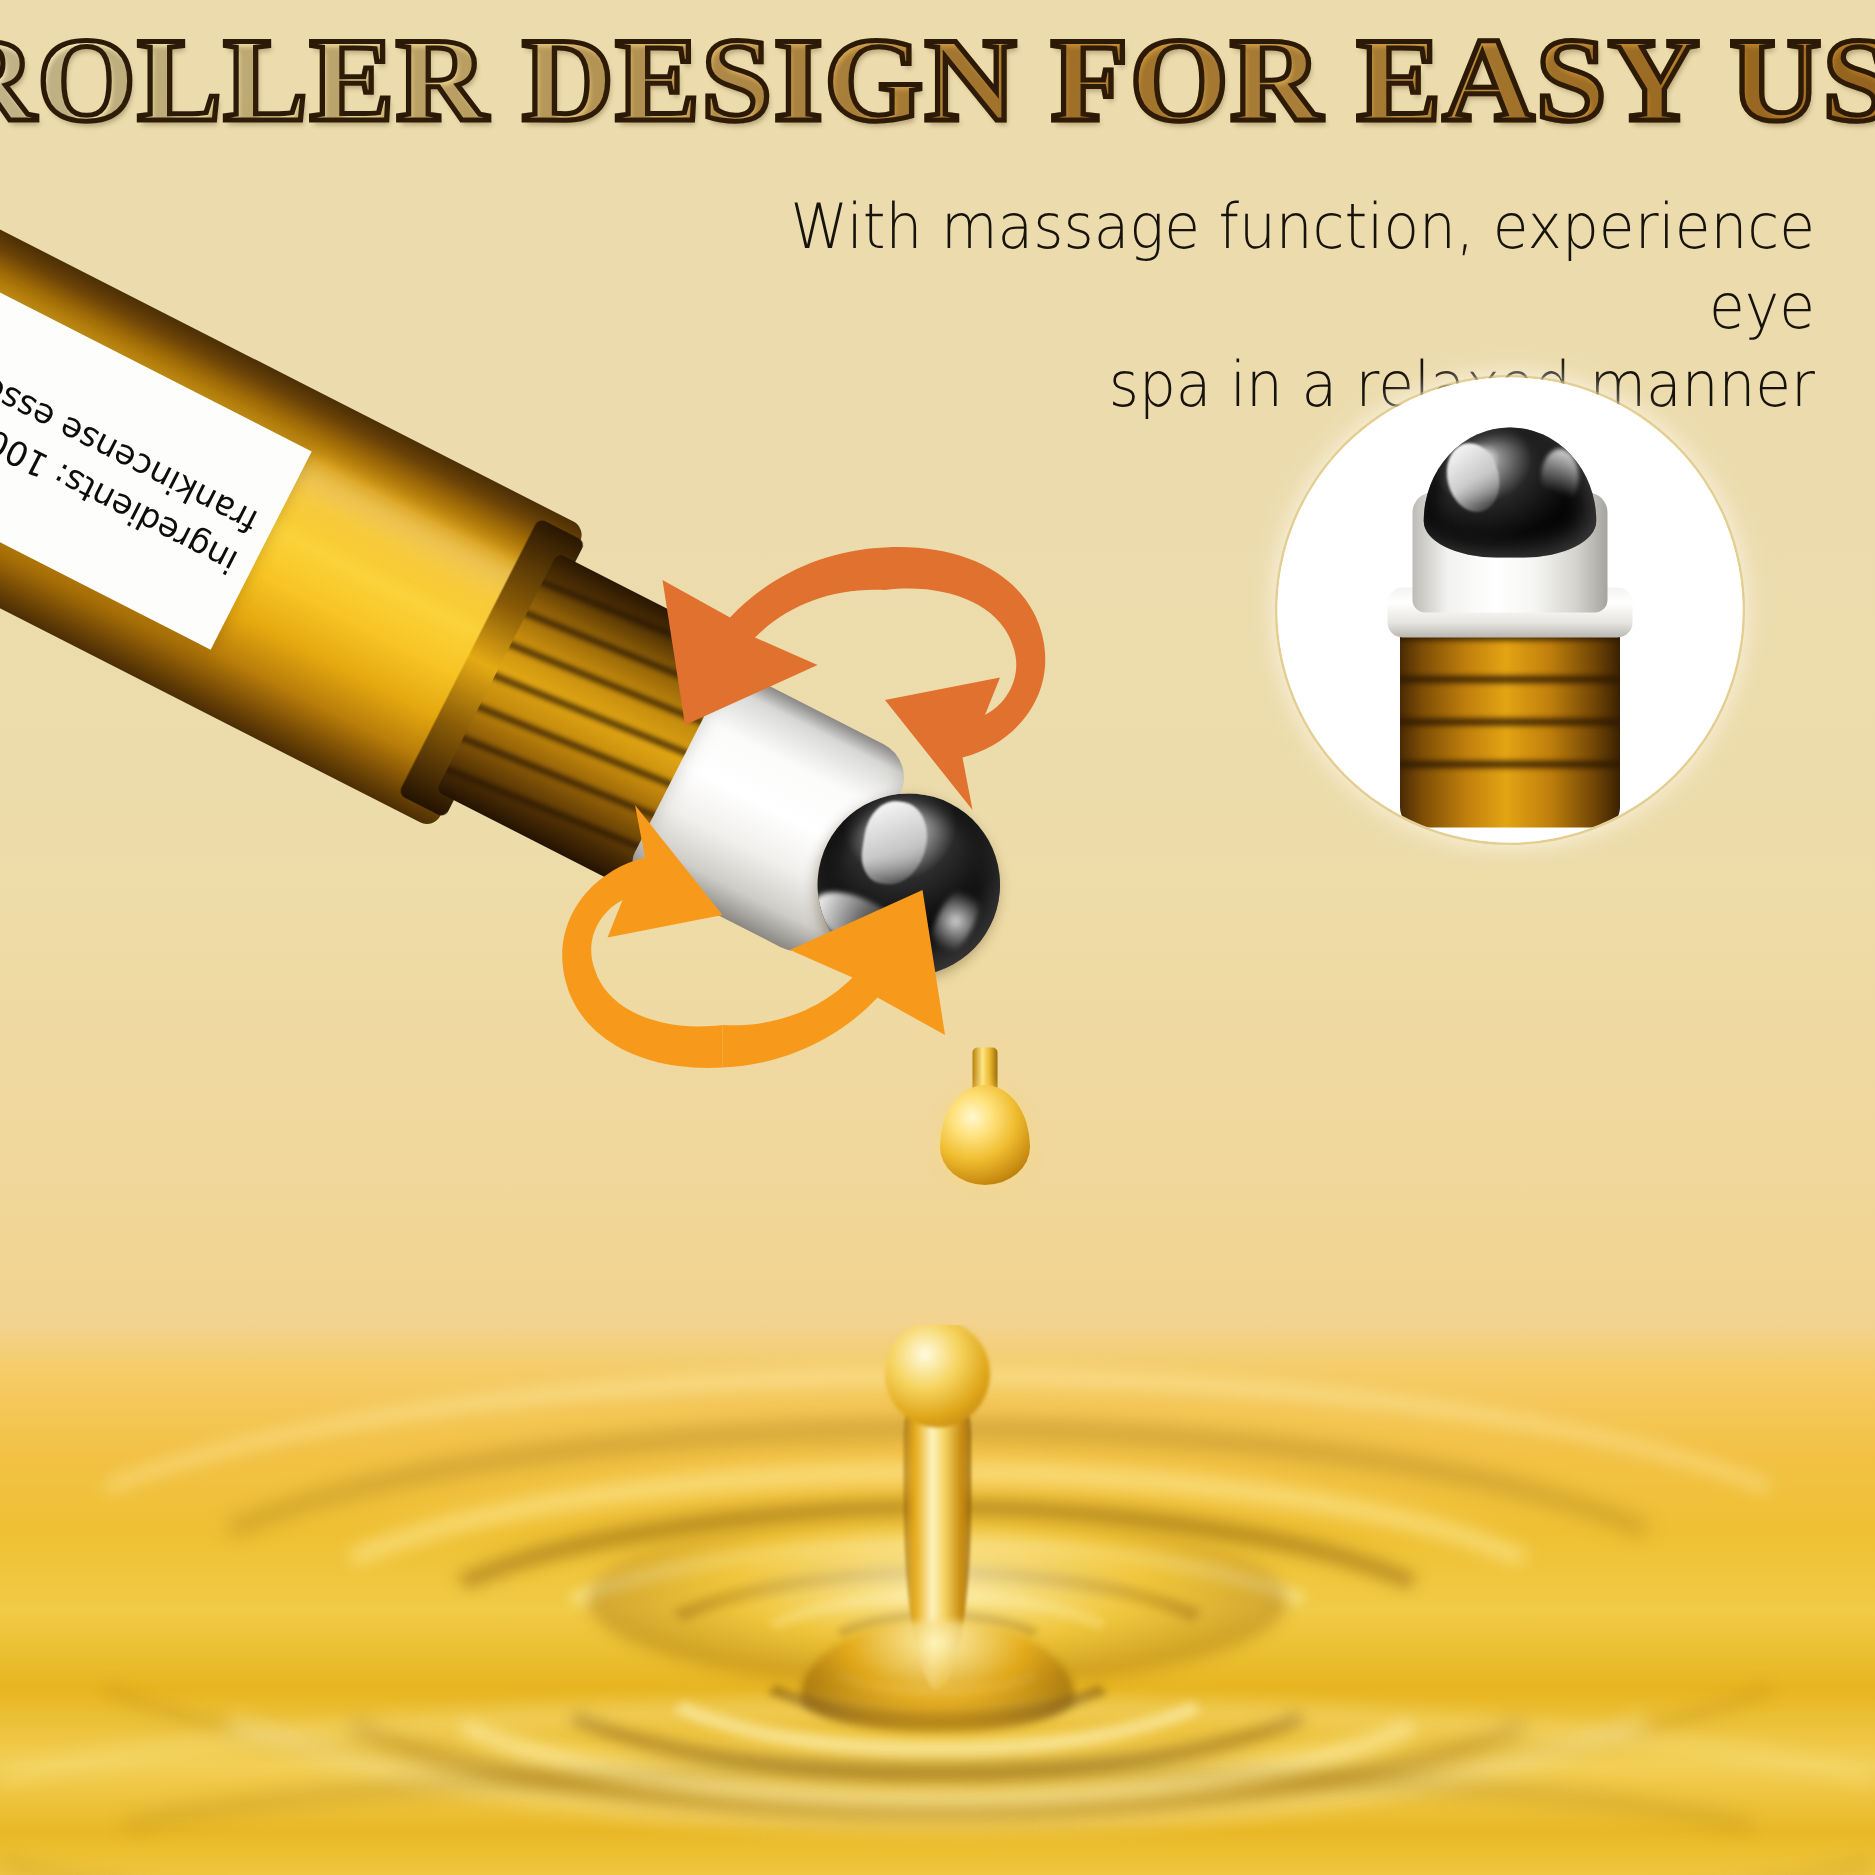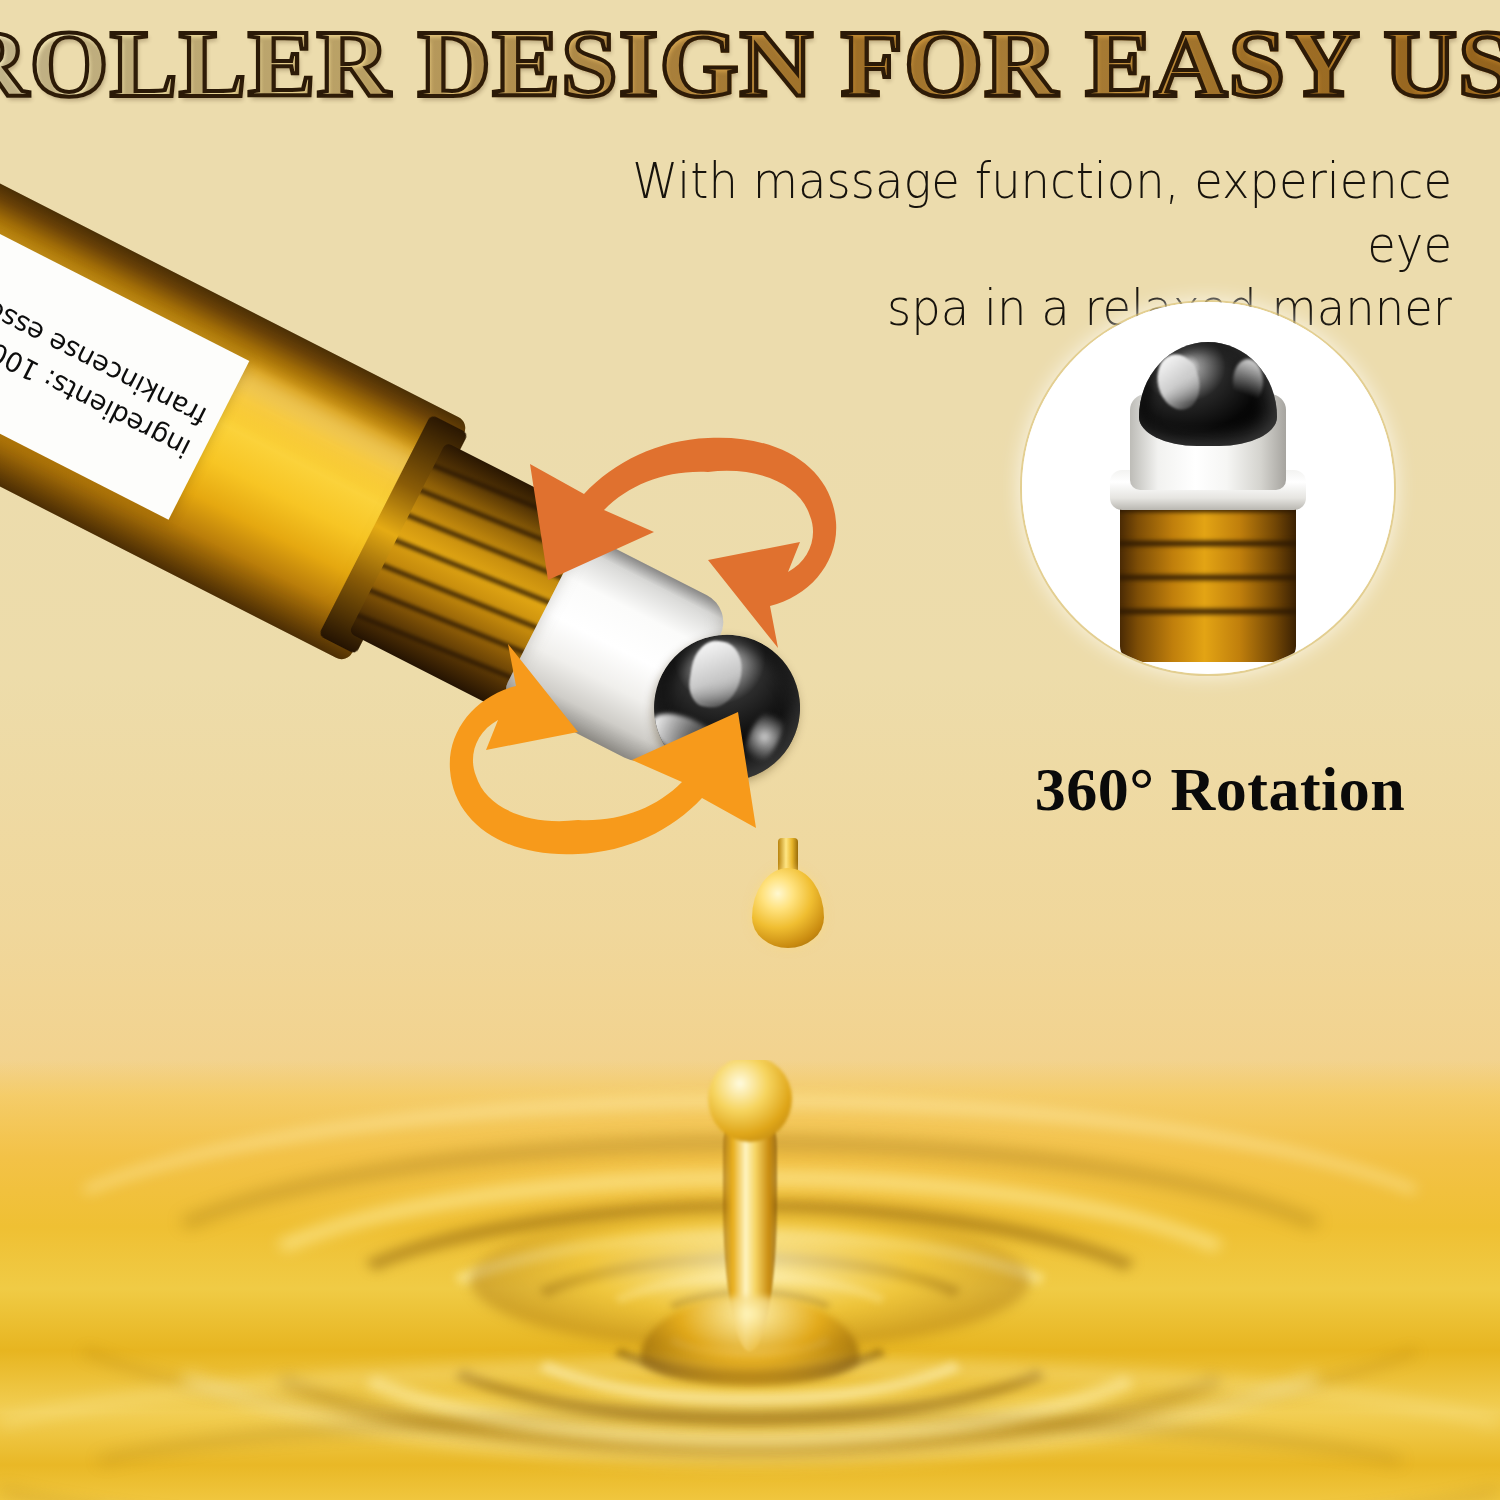--- a/index.html
+++ b/index.html
@@ -623,15 +623,14 @@
       <div class="inset-thread" style="top:114px"></div>
     </div>
     <div class="inset-collar"></div>
     <div class="inset-housing"></div>
     <div class="inset-ball">
       <div class="inset-ball-hl"></div>
       <div class="inset-ball-hl2"></div>
     </div>
   </div>
 
-  <div class="rotation-caption">360° Rotation</div>
 
 </div>
 
 </body></html>

